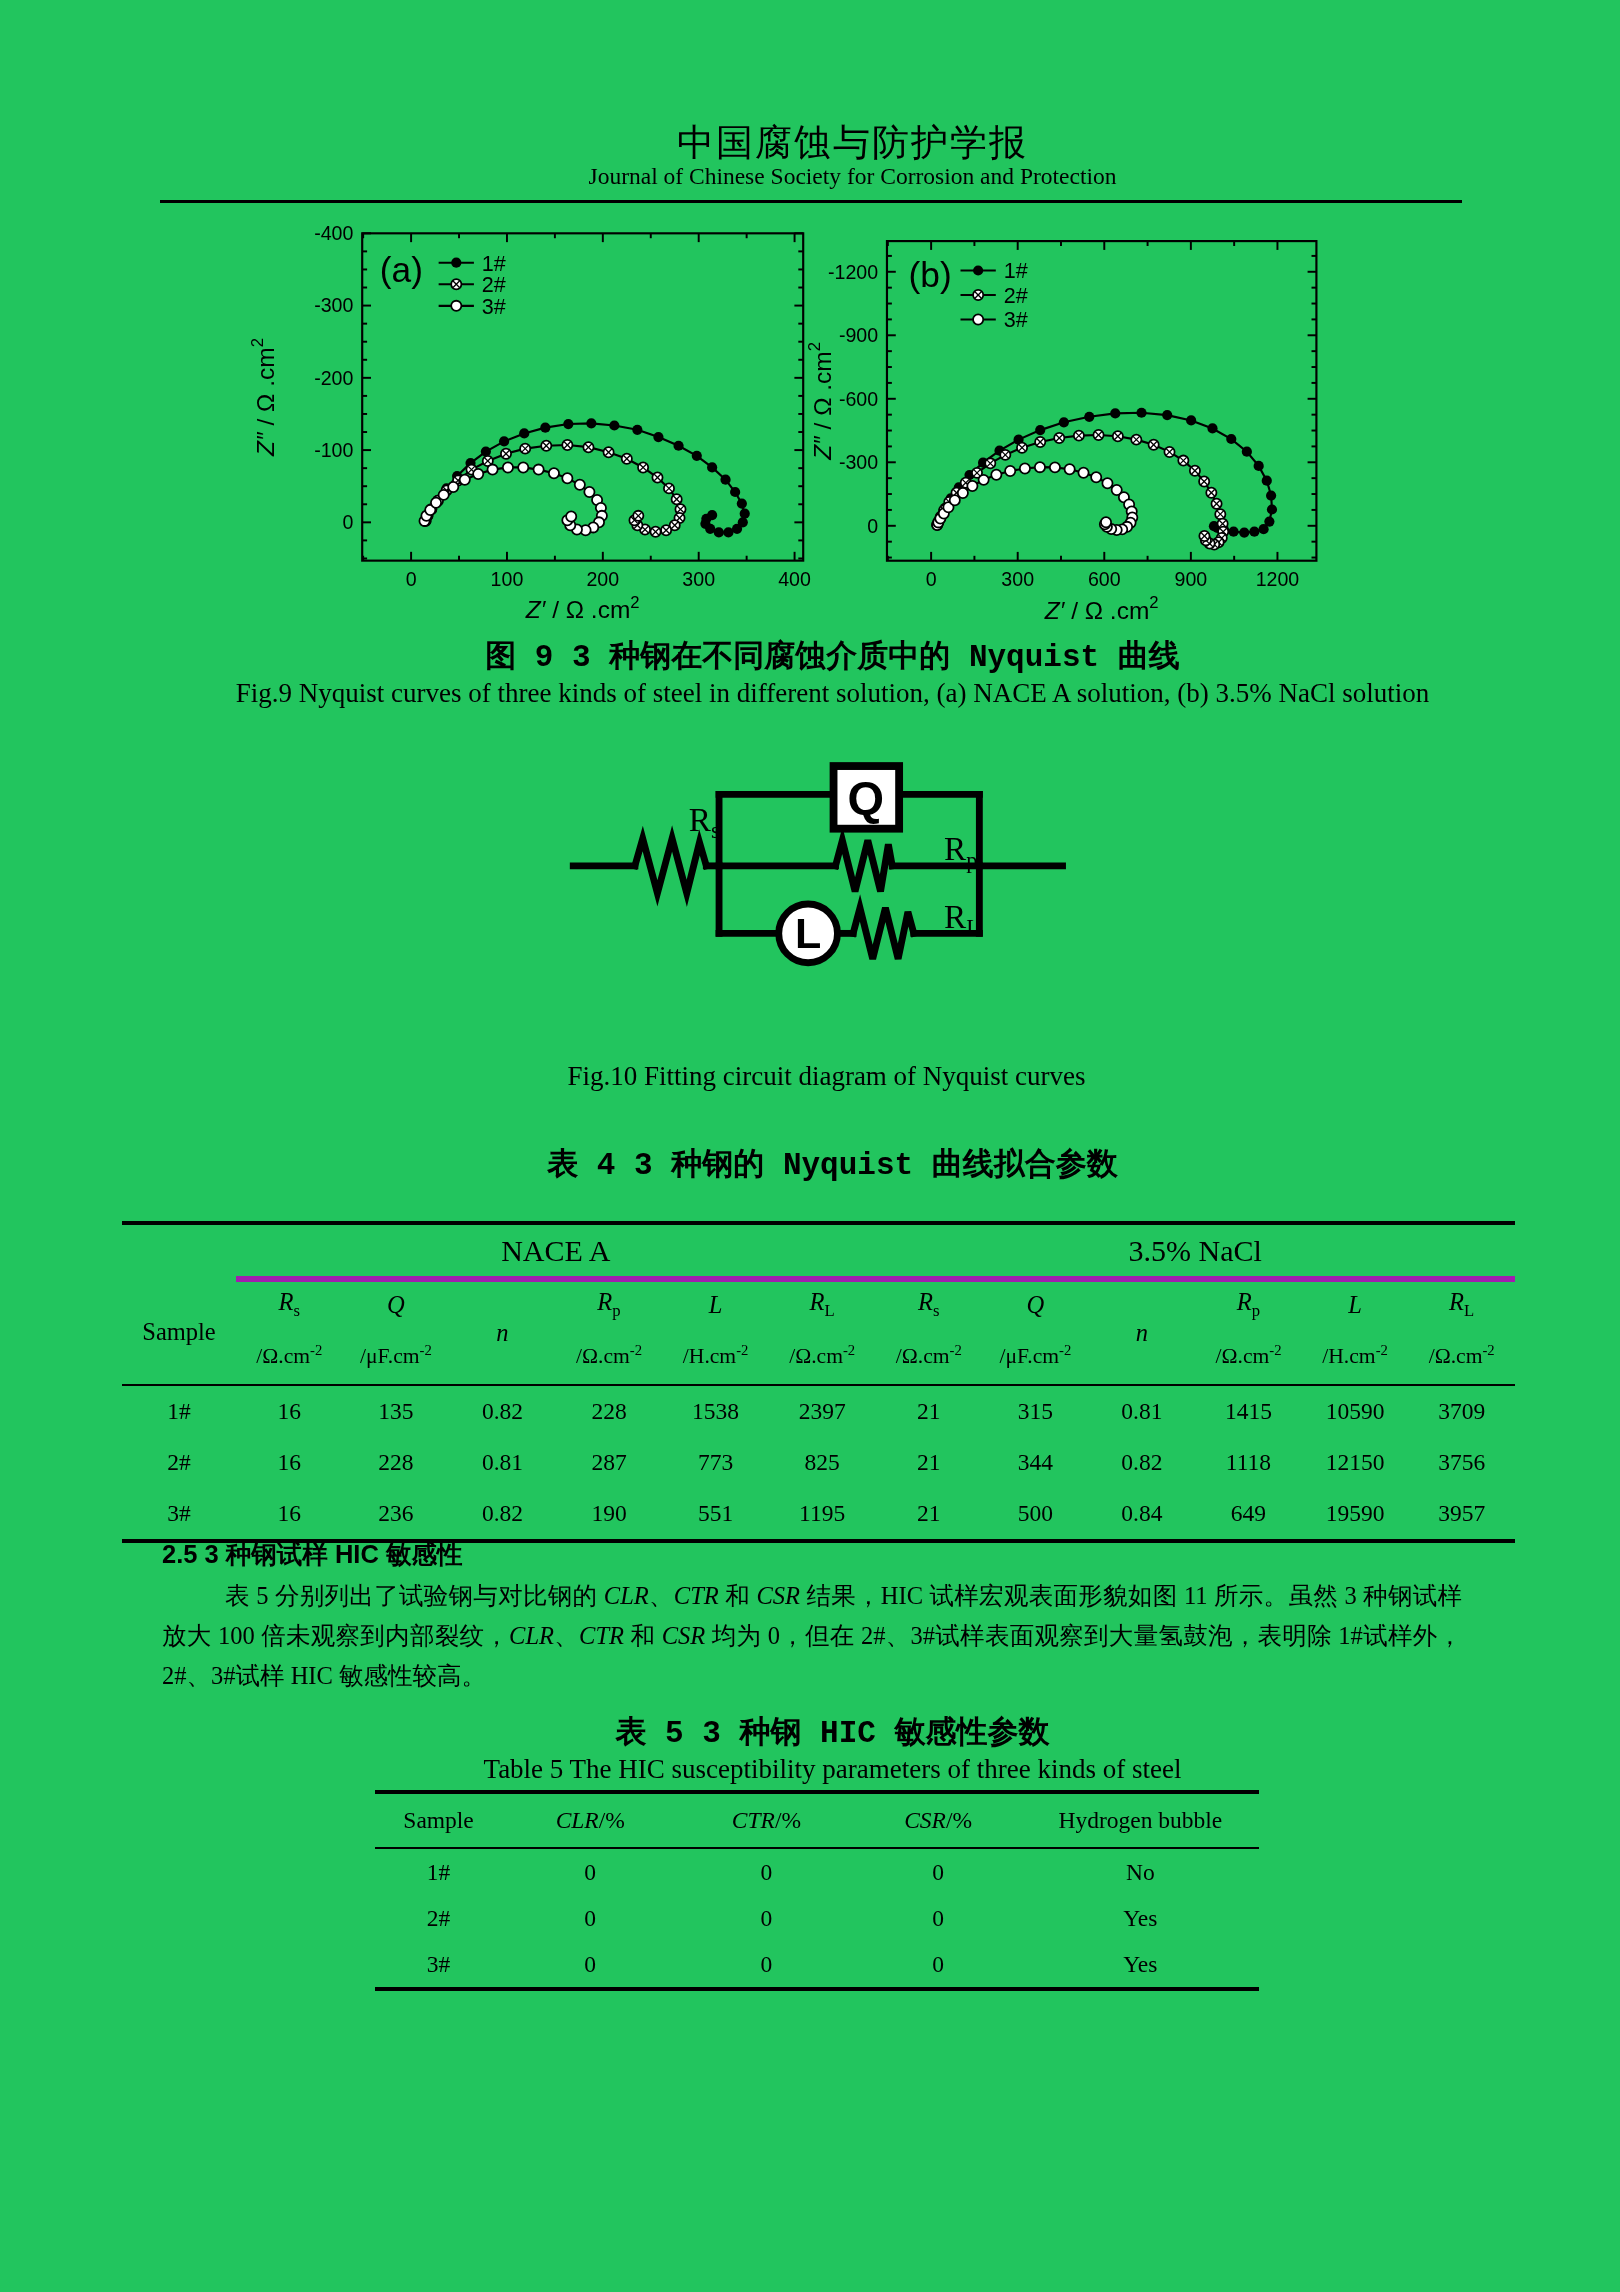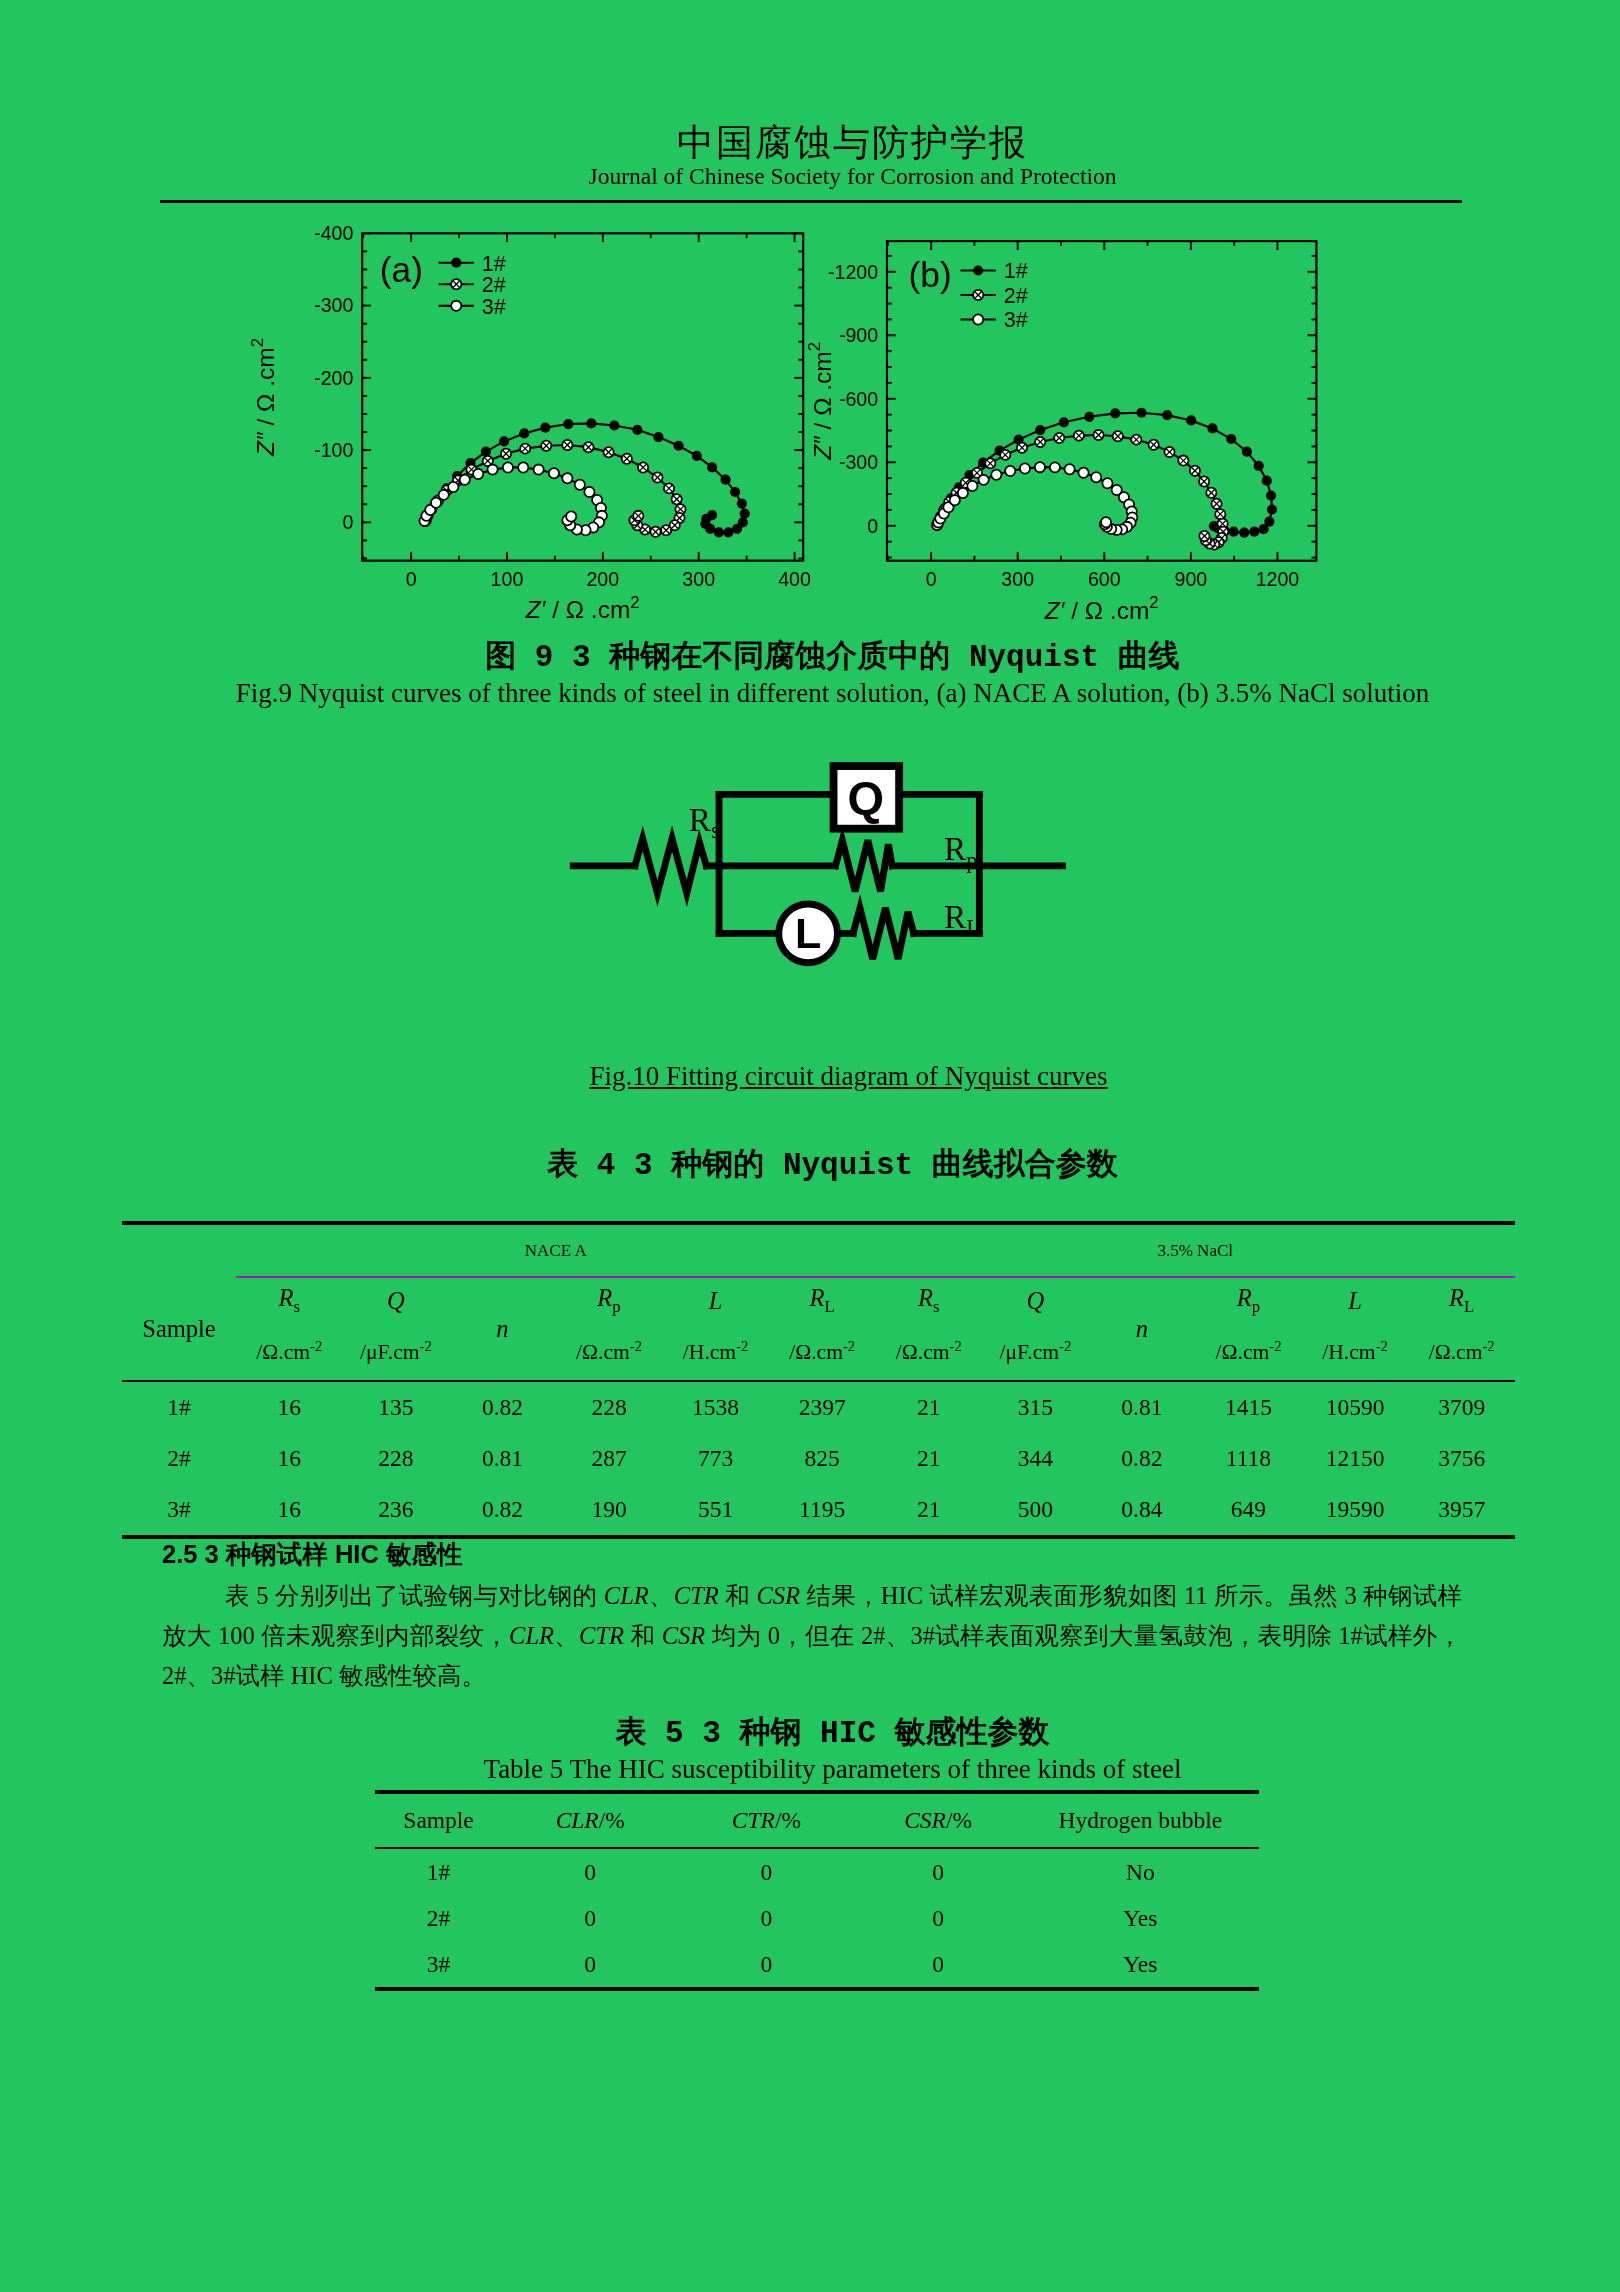--- a/index.html
+++ b/index.html
@@ -9,30 +9,30 @@
   .ctr{text-align:center;}
   .it{font-style:italic;}
   #title-cn{left:333px;top:118px;width:1039px;font-size:37px;letter-spacing:2px;}
   #title-en{left:333px;top:163px;width:1039px;font-size:23.5px;}
   #head-rule{left:160px;top:200px;width:1302px;height:2.9px;background:#000;}
   .cap-cn{font-family:Liberation Mono, monospace;font-weight:bold;font-size:31px;}
   .cap-en{font-size:27px;}
   #fig9-cap-cn{left:127px;top:635px;width:1411px;}
   #fig9-cap-en{left:127px;top:678px;width:1411px;}
   #fig10-cap-cn{left:127px;top:1019px;width:1411px;}
-  #fig10-cap-en{left:143px;top:1061px;width:1411px;text-decoration:underline;}
+  #fig10-cap-en{left:121px;top:1061px;width:1411px;}
   #t4-cap-cn{left:127px;top:1143px;width:1411px;}
   #t4-cap-en{left:127px;top:1186px;width:1411px;}
   #t5-cap-cn{left:127px;top:1711px;width:1411px;}
   #t5-cap-en{left:127px;top:1754px;width:1411px;}
   
   table{border-collapse:collapse;table-layout:fixed;}
   td{text-align:center;vertical-align:middle;padding:0;}
   #table4{left:122px;top:1221px;width:1393px;border-top:4.9px solid #000;border-bottom:4.9px solid #000;font-size:23.5px;}
-  #table4 .gh{height:51px;border-bottom:2px solid #a21caf;font-size:17px;}
+  #table4 .gh{height:51px;border-bottom:6px solid #a21caf;font-size:30px;}
   #table4 .ghe{height:51px;}
   #table4 .sym{height:45px;font-size:24.5px;}
   #table4 sub{font-size:16.7px;}
   #table4 .units td{height:57px;font-size:21.6px;}
   #table4 sup{font-size:14.7px;}
   #table4 .ub{border-bottom:2.9px solid #000;}
   #table4 tbody td{height:51px;}
   #table5{left:375px;top:1790px;width:884px;border-top:4.9px solid #000;border-bottom:4.9px solid #000;font-size:23.5px;}
   #table5 .t5h td{height:53px;border-bottom:2.9px solid #000;}
   #table5 tbody td{height:46px;}

